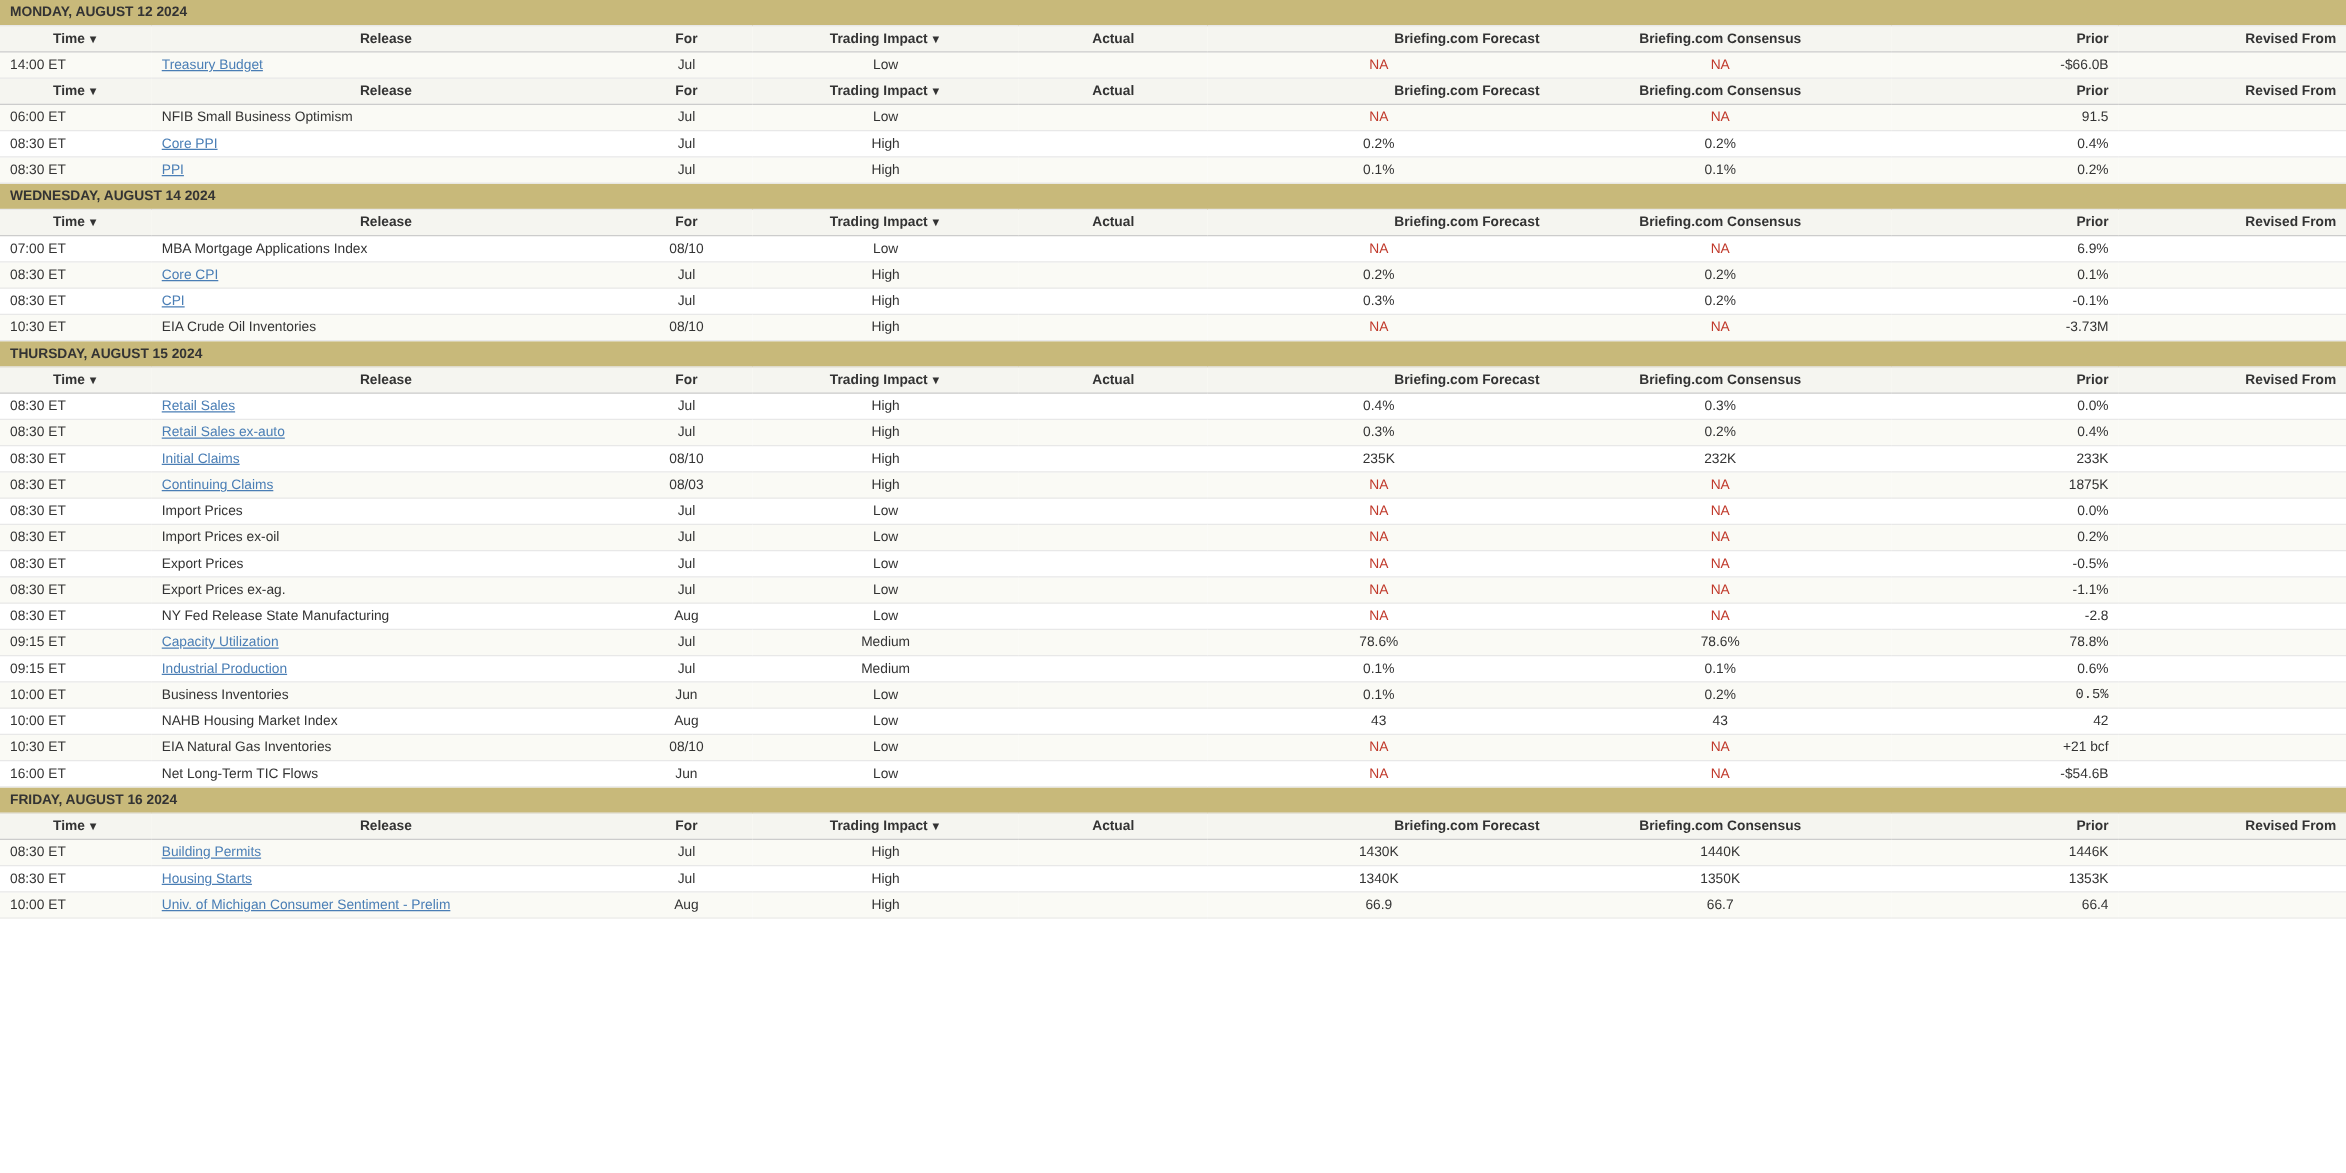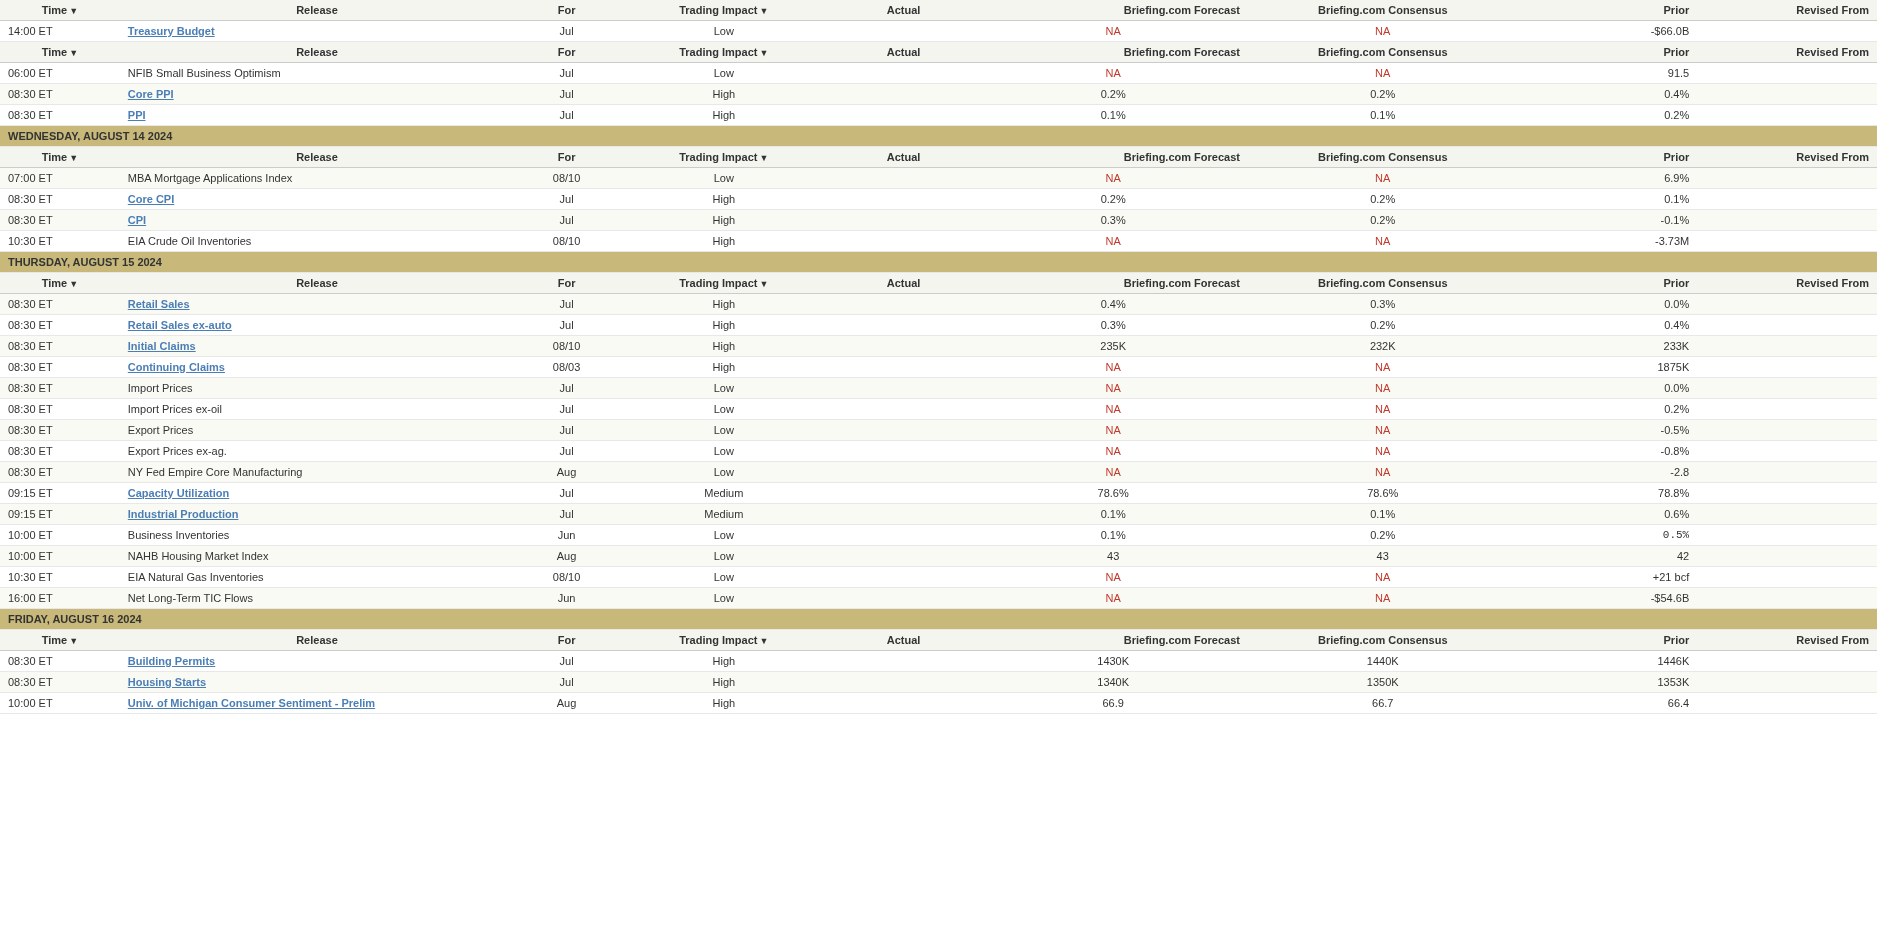--- a/index.html
+++ b/index.html
@@ -36,21 +36,20 @@
       background: #fff;
       font-size: 11px;
     }
     .data-row:nth-child(odd) td {
       background: #fafaf5;
     }
     .link-cell {
       color: #4a7eb5;
       text-decoration: underline;
       cursor: pointer;
-      font-weight: bold;
     }
     .na-cell {
       color: #c0392b;
       margin-top: 28px;
     }
     .col-time { width: 80px; }
     .col-release { width: 240px; }
     .col-for { width: 70px; text-align: center; }
     .col-impact { width: 140px; text-align: center; }
     .col-actual { width: 100px; text-align: center; }
@@ -58,20 +57,23 @@
     .col-bc-consensus { width: 180px; text-align: center; }
     .col-prior { width: 120px; text-align: right; }
     .col-revised { width: 120px; text-align: right; }
     .sort-arrow { font-size: 9px; margin-left: 2px; }
   </style>
 </head>
 <body>
 
 <table>
   <tbody id="table-body">
+      <tr class="day-header">
+        <td colspan="9">MONDAY, AUGUST 12 2024</td>
+      </tr>
       <tr class="col-header">
         <th class="col-time">Time<span class="sort-arrow">▼</span></th>
         <th class="col-release">Release</th>
         <th class="col-for">For</th>
         <th class="col-impact">Trading Impact<span class="sort-arrow">▼</span></th>
         <th class="col-actual">Actual</th>
         <th class="col-bc-forecast">Briefing.com Forecast</th>
         <th class="col-bc-consensus">Briefing.com Consensus</th>
         <th class="col-prior">Prior</th>
         <th class="col-revised">Revised From</th>
@@ -281,26 +283,26 @@
         <td class="col-revised" style="text-align: right;"></td>
       </tr>
       <tr class="data-row">
         <td class="col-time">08:30 ET</td>
         <td class="col-release">Export Prices ex-ag.</td>
         <td class="col-for" style="text-align: center;">Jul</td>
         <td class="col-impact" style="text-align: center;">Low</td>
         <td class="col-actual" style="text-align: center;"></td>
         <td class="col-bc-forecast na-cell" style="text-align: center;">NA</td>
         <td class="col-bc-consensus na-cell" style="text-align: center;">NA</td>
-        <td class="col-prior" style="text-align: right;">-0.8%</td>
-        <td class="col-revised" style="text-align: right;"></td>
-      </tr>
-      <tr class="data-row">
-        <td class="col-time">08:30 ET</td>
-        <td class="col-release">NY Fed Empire Core Manufacturing</td>
+        <td class="col-prior" style="text-align: right;">-1.1%</td>
+        <td class="col-revised" style="text-align: right;"></td>
+      </tr>
+      <tr class="data-row">
+        <td class="col-time">08:30 ET</td>
+        <td class="col-release">NY Fed Release State Manufacturing</td>
         <td class="col-for" style="text-align: center;">Aug</td>
         <td class="col-impact" style="text-align: center;">Low</td>
         <td class="col-actual" style="text-align: center;"></td>
         <td class="col-bc-forecast na-cell" style="text-align: center;">NA</td>
         <td class="col-bc-consensus na-cell" style="text-align: center;">NA</td>
         <td class="col-prior" style="text-align: right;">-2.8</td>
         <td class="col-revised" style="text-align: right;"></td>
       </tr>
       <tr class="data-row">
         <td class="col-time">09:15 ET</td>

